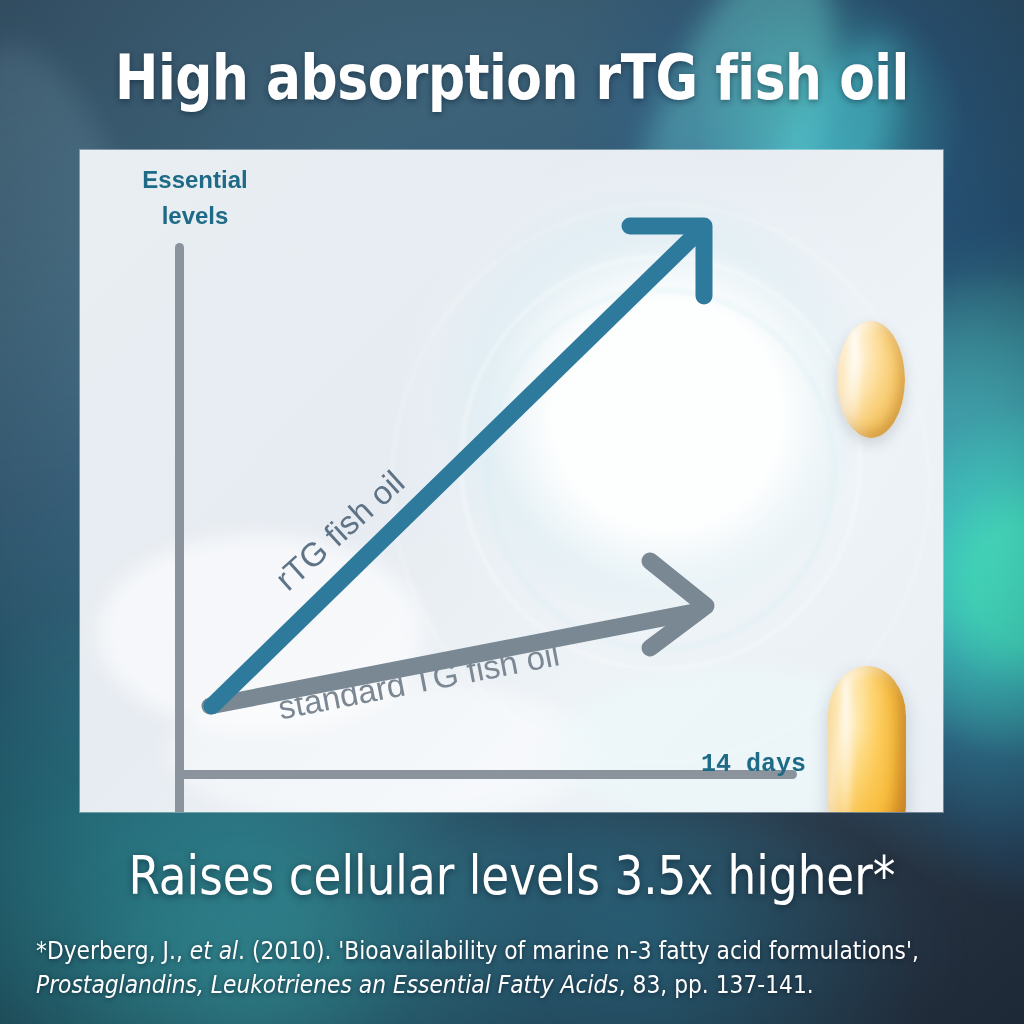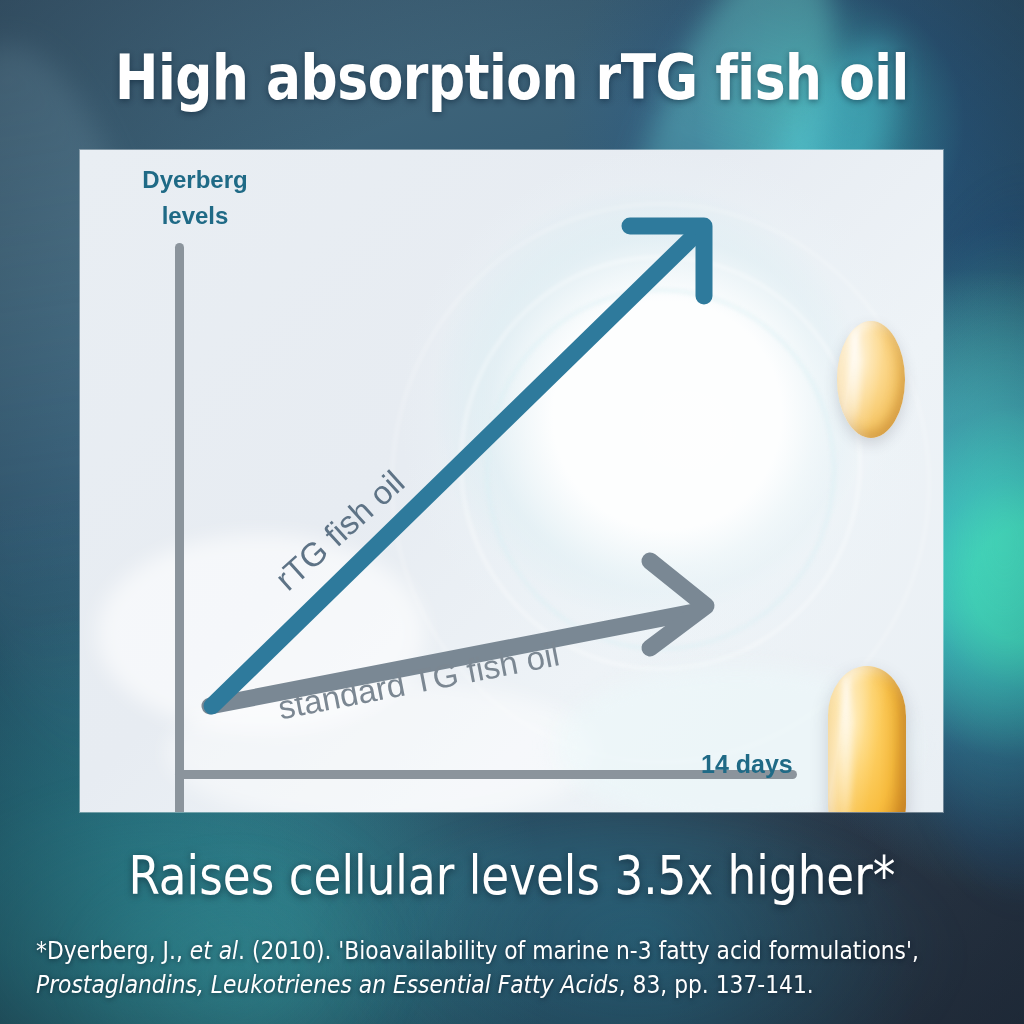--- a/index.html
+++ b/index.html
@@ -66,21 +66,21 @@
   .axis-y{position:absolute;left:95px;top:93px;width:9px;height:630px;background:#8b949c;border-radius:5px;}
   .axis-x{position:absolute;left:95px;top:620px;width:622px;height:9px;background:#8b949c;border-radius:5px;}
 
   .y-label{
     position:absolute;left:40px;top:12px;width:150px;text-align:center;
     color:#1f6a86;font-weight:bold;font-size:24px;line-height:36px;
     font-family:"Liberation Sans",sans-serif;
   }
   .x-label{
     position:absolute;left:621px;top:600px;color:#1f6a86;font-weight:bold;font-size:25px;
-    font-family:Liberation Sans, sans-serif;white-space:nowrap;
+    font-family:Liberation Mono, monospace;white-space:nowrap;
   }
 
   
   .arrows{position:absolute;left:0;top:0;width:863px;height:662px;}
 
   .arrow-label{position:absolute;white-space:nowrap;font-family:"Liberation Sans",sans-serif;}
   .lbl-rtg{
     left:188px;top:420px;font-size:33px;color:#5e7386;
     transform:rotate(-42deg);transform-origin:left top;
   }
@@ -153,21 +153,21 @@
     <div class="cellring cr3"></div>
     <div class="cellring cr1"></div>
     <div class="cellring cr2"></div>
     <div class="wisp w1"></div>
     <div class="wisp w2"></div>
     <div class="wisp w3"></div>
 
     <div class="axis-y"></div>
     <div class="axis-x"></div>
 
-    <div class="y-label">Dyerberg levels</div>
+    <div class="y-label">Essential levels</div>
     <div class="x-label">14 days</div>
 
     <svg class="arrows" viewBox="0 0 863 662">
 
       <g>
         <line x1="130" y1="556" x2="614" y2="462" stroke="#7a8894" stroke-width="17" stroke-linecap="round"></line>
         <polyline points="570,411 626,456 570,498" fill="none" stroke="#7a8894" stroke-width="17" stroke-linecap="round" stroke-linejoin="round"></polyline>
       </g>
 
       <g>

